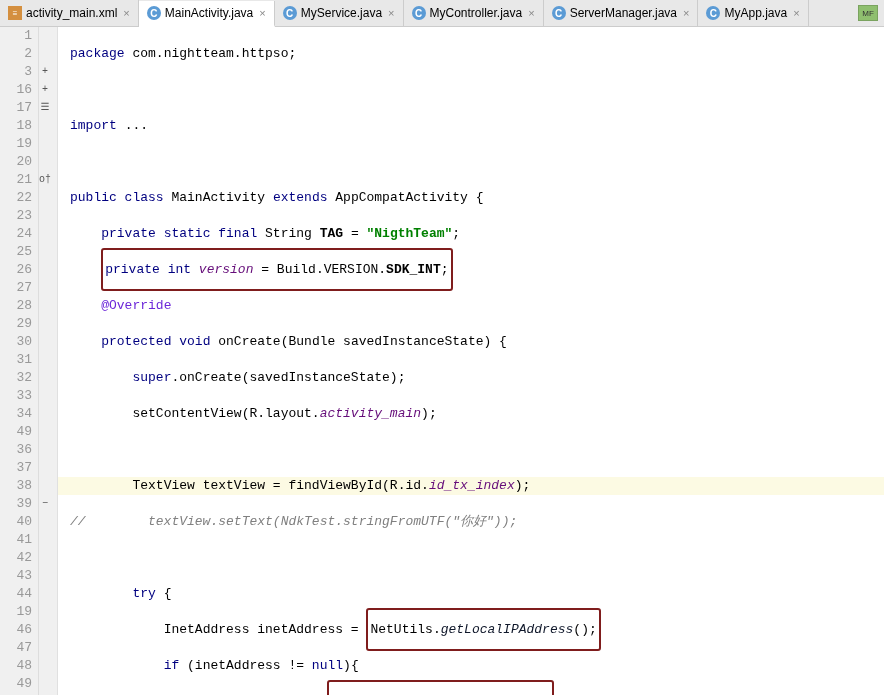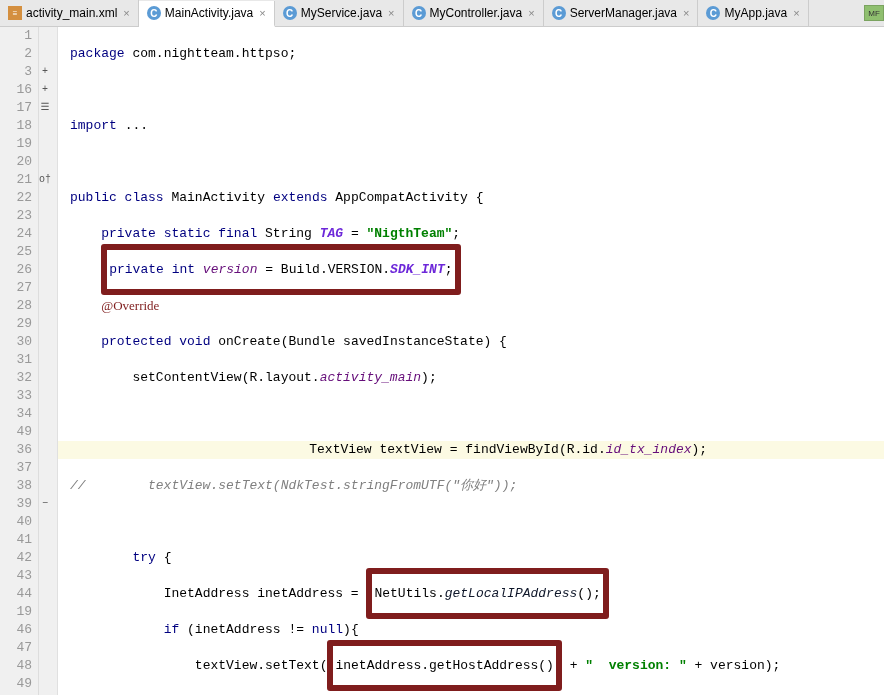--- a/index.html
+++ b/index.html
@@ -42,21 +42,21 @@
   .icon-c {
     width: 14px; height: 14px; border-radius: 50%;
     background: #5b9bd5; color: #fff; font-size: 10px; font-weight: bold;
     display: inline-flex; align-items: center; justify-content: center;
   }
   .icon-xml {
     width: 14px; height: 14px; background: #d48f3f;
     display: inline-flex; align-items: center; justify-content: center;
     font-size: 8px; color: #fff;
   }
-  .tab-rest { flex:1; background:#e8e8e8; border-left:none; display:flex; align-items:center; justify-content:flex-end; }
+  .tab-rest { flex:1; background:#e8e8e8; border-left:none; display:flex; align-items:center; justify-content:flex-end; padding-right:6px;}
   .icon-mf { width:18px; height:14px; background:#8fbf6f; font-size:8px; color:#333; display:inline-flex; align-items:center; justify-content:center; border:1px solid #7aa35f;}
   .editor {
     flex: 1;
     display: flex;
     overflow: hidden;
   }
   .gutter {
     background: #f0f0f0;
     border-right: 1px solid #ddd;
     text-align: right;
@@ -75,30 +75,30 @@
     font-size: 10px;
     color: #888;
   }
   .code {
     flex: 1;
     padding: 0 0 0 12px;
     line-height: 18px;
     white-space: pre;
     position: relative;
   }
-  .hl-line { background: #fcfae3; display:block; margin-left:-12px; padding-left:12px;text-align:center;}
+  .hl-line { background: #fcfae3; display:block; margin-left:-12px; padding-left:12px;}
   .kw { color: #000080; font-weight: normal; }
-  .ann { color: #7f1d1d; font-family: Liberation Serif, serif; }
+  .ann { color: #6d28d9; }
   .str { color: #008000; font-weight: bold; }
   .com { color: #808080; font-style: italic; }
   .prop { color: #660e7a; font-style: italic; }
-  .static-field { color: #6d28d9; font-style: italic; font-weight:bold;}
+  .static-field { color: #000000; font-weight:bold;}
   .meth-i { font-style: italic; color:#0f172a;}
   .redbox {
-    border: 6px solid #7f1d1d;
+    border: 2px solid #7f1d1d;
     border-radius: 3px;
     padding: 12px 2px;
     display: inline;
   }
   .gb { color:#555; display:inline-block; width:12px; text-align:center;}
   .ln { display:block; height:18px;}
 </style>
 </head>
 <body>
 
@@ -224,20 +224,21 @@
   <div class="code">
 <span class="ln"><span class="kw">package</span> <span>com.nightteam.httpso</span><span>;</span></span>
 <span class="ln"></span>
 <span class="ln"><span class="kw">import</span> <span>...</span></span>
 <span class="ln"></span>
 <span class="ln"><span class="kw">public class</span> <span>MainActivity</span> <span class="kw">extends</span> <span>AppCompatActivity</span> <span>{</span></span>
 <span class="ln">    <span class="kw">private static final</span> <span>String</span> <span class="static-field">TAG</span><span> = </span><span class="str">"NigthTeam"</span><span>;</span></span>
 <span class="ln">    <span class="redbox"><span class="kw">private int</span> <span class="prop">version</span><span> = Build.VERSION.</span><span class="static-field">SDK_INT</span><span>;</span></span></span>
 <span class="ln">    <span class="ann">@Override</span></span>
 <span class="ln">    <span class="kw">protected void</span> <span>onCreate</span><span>(Bundle savedInstanceState) {</span></span>
+<span class="ln">        <span class="kw">super</span><span>.onCreate(savedInstanceState);</span></span>
 <span class="ln">        <span>setContentView(R.layout.</span><span class="prop">activity_main</span><span>);</span></span>
 <span class="ln"></span>
 <span class="ln hl-line">        <span>TextView textView = findViewById(R.id.</span><span class="prop">id_tx_index</span><span>);</span></span>
 <span class="ln"><span class="com">//        textView.setText(NdkTest.stringFromUTF("你好"));</span></span>
 <span class="ln"></span>
 <span class="ln">        <span class="kw">try</span><span> {</span></span>
 <span class="ln">            <span>InetAddress inetAddress = </span><span class="redbox"><span>NetUtils</span>.<span class="meth-i">getLocalIPAddress</span>();</span></span>
 <span class="ln">            <span class="kw">if</span><span> (inetAddress != </span><span class="kw">null</span><span>){</span></span>
 <span class="ln">                <span>textView.setText(</span><span class="redbox"><span>inetAddress.getHostAddress()</span></span><span> + </span><span class="str">"  version: "</span><span> + version);</span></span>
 

